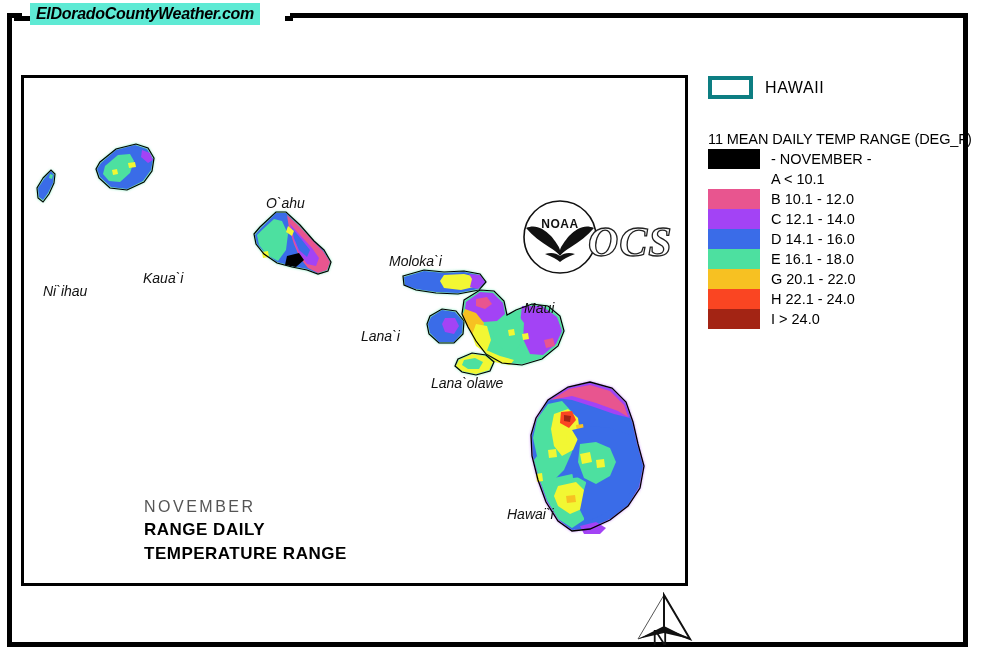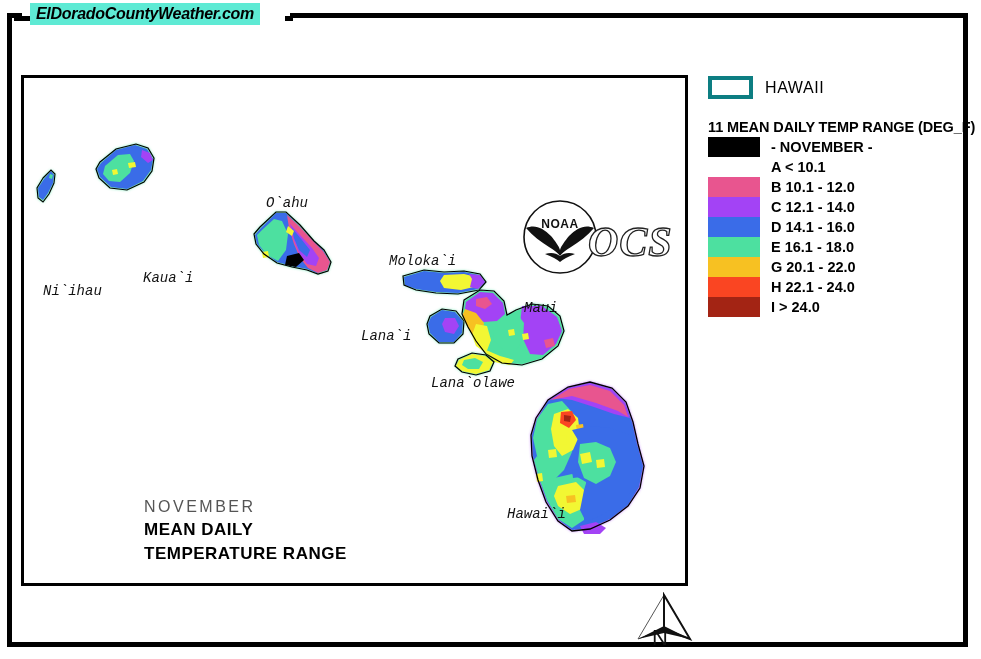--- a/index.html
+++ b/index.html
@@ -18,21 +18,21 @@
               white-space:nowrap;background:#5eead4;padding:0 6px;}
   #title-dash-left{position:absolute;left:14px;top:16px;width:20px;height:5px;background:#000;}
   #title-dash-right{position:absolute;left:285px;top:16px;width:8px;height:5px;background:#000;}
 
   
   #map-panel{position:absolute;left:21px;top:75px;width:667px;height:511px;
              border:3px solid #000;box-sizing:border-box;background:#fff;overflow:hidden;}
   #map-svg{position:absolute;left:0;top:0;}
 
   
-  .island-label{position:absolute;font-family:Liberation Mono, monospace;
+  .island-label{position:absolute;font-family:Liberation Sans, sans-serif;
                 font-style:italic;font-size:14px;color:#111;white-space:nowrap;}
 
   
   #map-title{position:absolute;left:120px;top:420px;width:270px;}
   #map-title-month{font-family:"Liberation Sans", sans-serif;font-size:16px;
                    letter-spacing:2.5px;color:#555;}
   #map-title-l1,#map-title-l2{font-family:"Liberation Sans", sans-serif;
                    font-size:17px;font-weight:bold;color:#000;letter-spacing:0.5px;
                    margin-top:4px;}
 
@@ -42,21 +42,21 @@
             font-style:italic;font-weight:bold;font-size:42px;letter-spacing:1px;
             color:#ffffff;-webkit-text-stroke:1.3px #222;}
 
   
   #legend{position:absolute;left:708px;top:76px;width:266px;}
   #hawaii-key{display:flex;align-items:center;gap:12px;}
   #hawaii-swatch{width:45px;height:23px;border:4px solid #0d7e82;
                  background:#ffffff;box-sizing:border-box;}
   #hawaii-label{font-size:16px;letter-spacing:0.6px;}
 
-  #legend-block{margin-top:20px;font-weight:bold;}
+  #legend-block{margin-top:32px;}
   #legend-heading{font-size:14.5px;letter-spacing:-0.1px;white-space:nowrap;margin-bottom:2px;}
   .legend-row{display:flex;align-items:stretch;height:20px;}
   .legend-swatch{width:52px;flex:0 0 52px;}
   .legend-text{margin-left:11px;font-size:14.5px;line-height:20px;white-space:nowrap;}
 
   
   #north-arrow{position:absolute;left:633px;top:592px;width:62px;height:60px;}
   #north-letter{position:absolute;left:652px;top:625px;font-family:"Liberation Sans",sans-serif;
                 font-size:22px;color:#111;}
 </style>
@@ -236,21 +236,21 @@
              C37 55 33 52 28 49 C20 44 12 38 5 30 Z" fill="#111"></path>
     <path d="M24 56 C30 54 35 55 39 58 C43 55 48 54 54 56
              C47 59 42 61 39 64 C36 61 31 59 24 56 Z" fill="#111"></path>
     <text x="39" y="30" text-anchor="middle" font-family="Liberation Sans, sans-serif" font-size="12" font-weight="bold" letter-spacing="0.5" fill="#111">NOAA</text>
   </svg>
 
   <div id="ocs-text">OCS</div>
 
   <div id="map-title">
     <div id="map-title-month">NOVEMBER</div>
-    <div id="map-title-l1">MEAN DAILY</div>
+    <div id="map-title-l1">RANGE DAILY</div>
     <div id="map-title-l2">TEMPERATURE RANGE</div>
   </div>
 </div>
 
 <div id="legend">
 
   <div id="hawaii-key">
     <div id="hawaii-swatch"></div>
     <div id="hawaii-label">HAWAII</div>
   </div>

